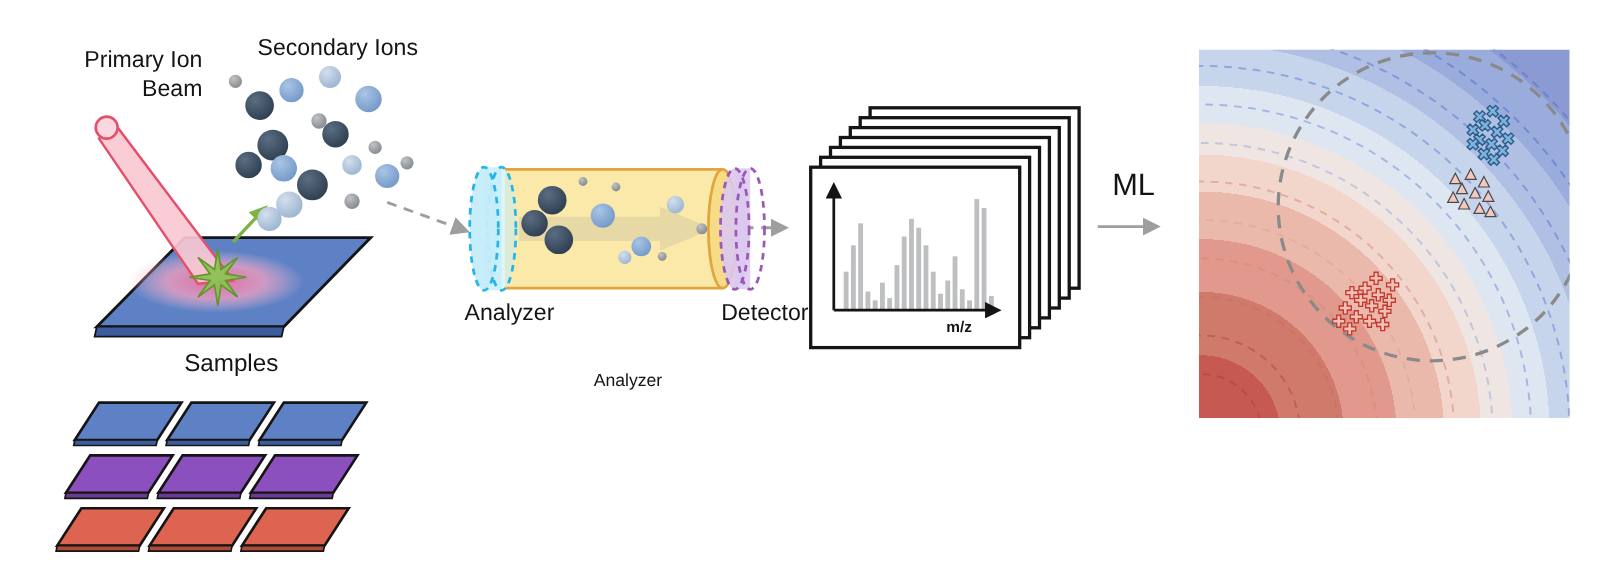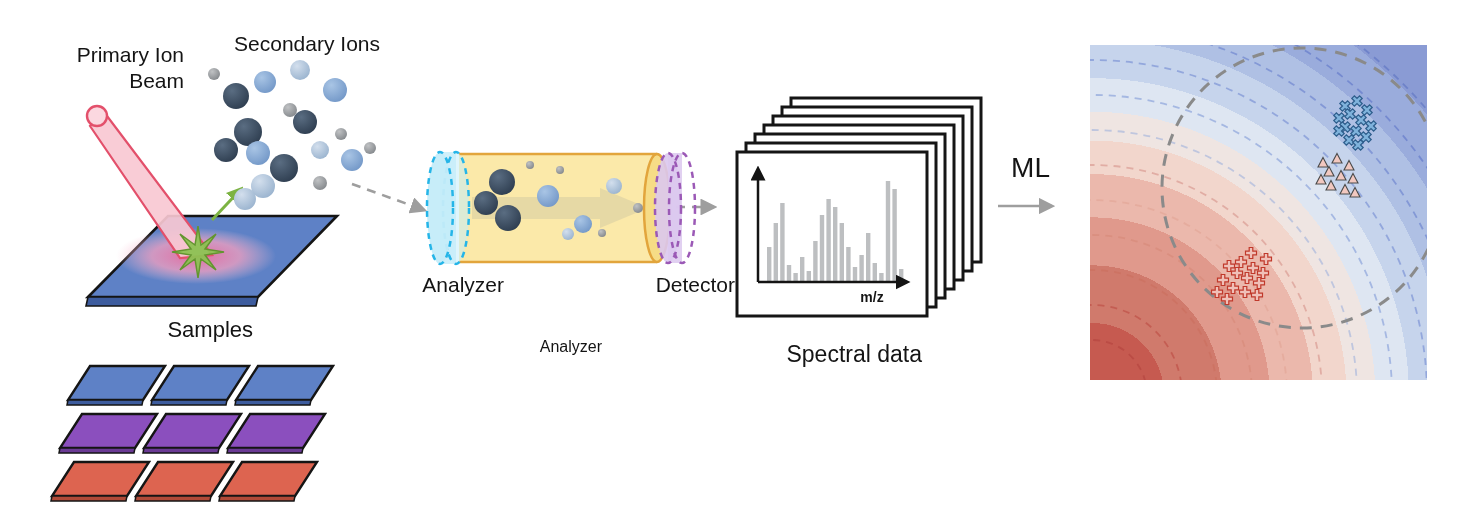--- a/index.html
+++ b/index.html
@@ -281,16 +281,15 @@
     <use href="#plate-shape" x="220" y="462" class="pred"></use>
   </g>
 </svg>
 
 <div class="lbl lbl-primary">Primary Ion Beam</div>
 <div class="lbl lbl-secondary">Secondary Ions</div>
 <div class="lbl lbl-samples">Samples</div>
 <div class="lbl lbl-extractor">Analyzer</div>
 <div class="lbl lbl-detector">Detector</div>
 <div class="lbl lbl-analyzer">Analyzer</div>
-<div class="lbl lbl-spectral">Spectral data</div>
 <div class="lbl lbl-ml">ML</div>
 
 </div>
 
 </body></html>

